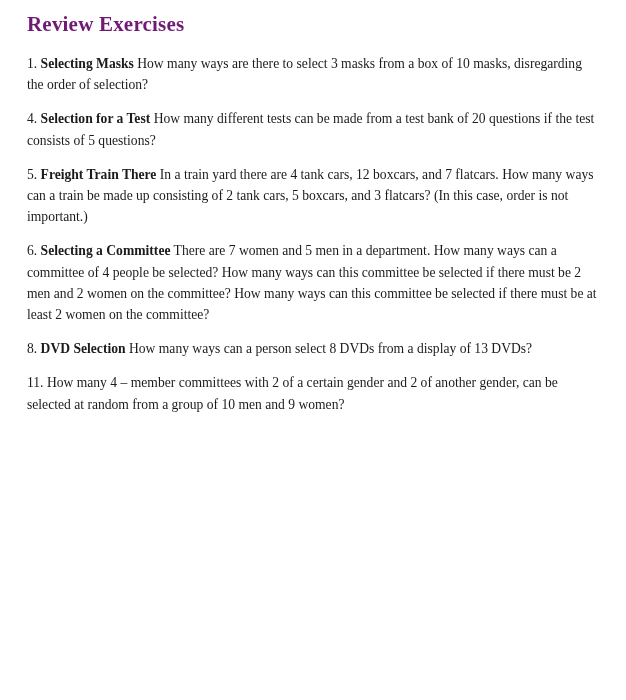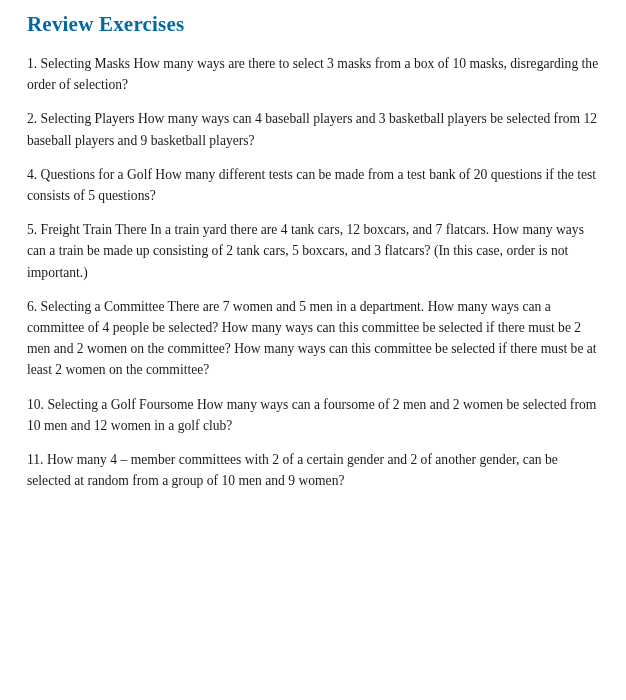--- a/index.html
+++ b/index.html
@@ -25,30 +25,29 @@
   .exercise-list {
     display: block;
   }
   .exercise {
     font-size: 13.6px;
     line-height: 1.56;
     margin: 0 0 13px 0;
     text-align: left;
   }
   .bold {
-    font-weight: normal;
+    font-weight: bold;
   }
 </style>
 </head>
 <body>
 
 <div class="page">
-  <h1 class="page-title" style="color: #0369a1;">Review Exercises</h1>
+  <h1 class="page-title" style="color: #701a75;">Review Exercises</h1>
   <div class="exercise-list" id="exercise-list">
       <p class="exercise"><span>1. </span><span class="bold">Selecting Masks</span><span> How many ways are there to select 3 masks from a box of 10 masks, disregarding the order of selection?</span></p>
-      <p class="exercise"><span>2. </span><span class="bold">Selecting Players</span><span> How many ways can 4 baseball players and 3 basketball players be selected from 12 baseball players and 9 basketball players?</span></p>
-      <p class="exercise"><span>4. </span><span class="bold">Questions for a Golf</span><span> How many different tests can be made from a test bank of 20 questions if the test consists of 5 questions?</span></p>
+      <p class="exercise"><span>4. </span><span class="bold">Selection for a Test</span><span> How many different tests can be made from a test bank of 20 questions if the test consists of 5 questions?</span></p>
       <p class="exercise"><span>5. </span><span class="bold">Freight Train There</span><span> In a train yard there are 4 tank cars, 12 boxcars, and 7 flatcars. How many ways can a train be made up consisting of 2 tank cars, 5 boxcars, and 3 flatcars? (In this case, order is not important.)</span></p>
       <p class="exercise"><span>6. </span><span class="bold">Selecting a Committee</span><span> There are 7 women and 5 men in a department. How many ways can a committee of 4 people be selected? How many ways can this committee be selected if there must be 2 men and 2 women on the committee? How many ways can this committee be selected if there must be at least 2 women on the committee?</span></p>
-      <p class="exercise"><span>10. </span><span class="bold">Selecting a Golf Foursome</span><span> How many ways can a foursome of 2 men and 2 women be selected from 10 men and 12 women in a golf club?</span></p>
+      <p class="exercise"><span>8. </span><span class="bold">DVD Selection</span><span> How many ways can a person select 8 DVDs from a display of 13 DVDs?</span></p>
       <p class="exercise"><span>11. How many 4 – member committees with 2 of a certain gender and 2 of another gender, can be selected at random from a group of 10 men and 9 women?</span></p>
     </div>
 </div>
 
 </body></html>

